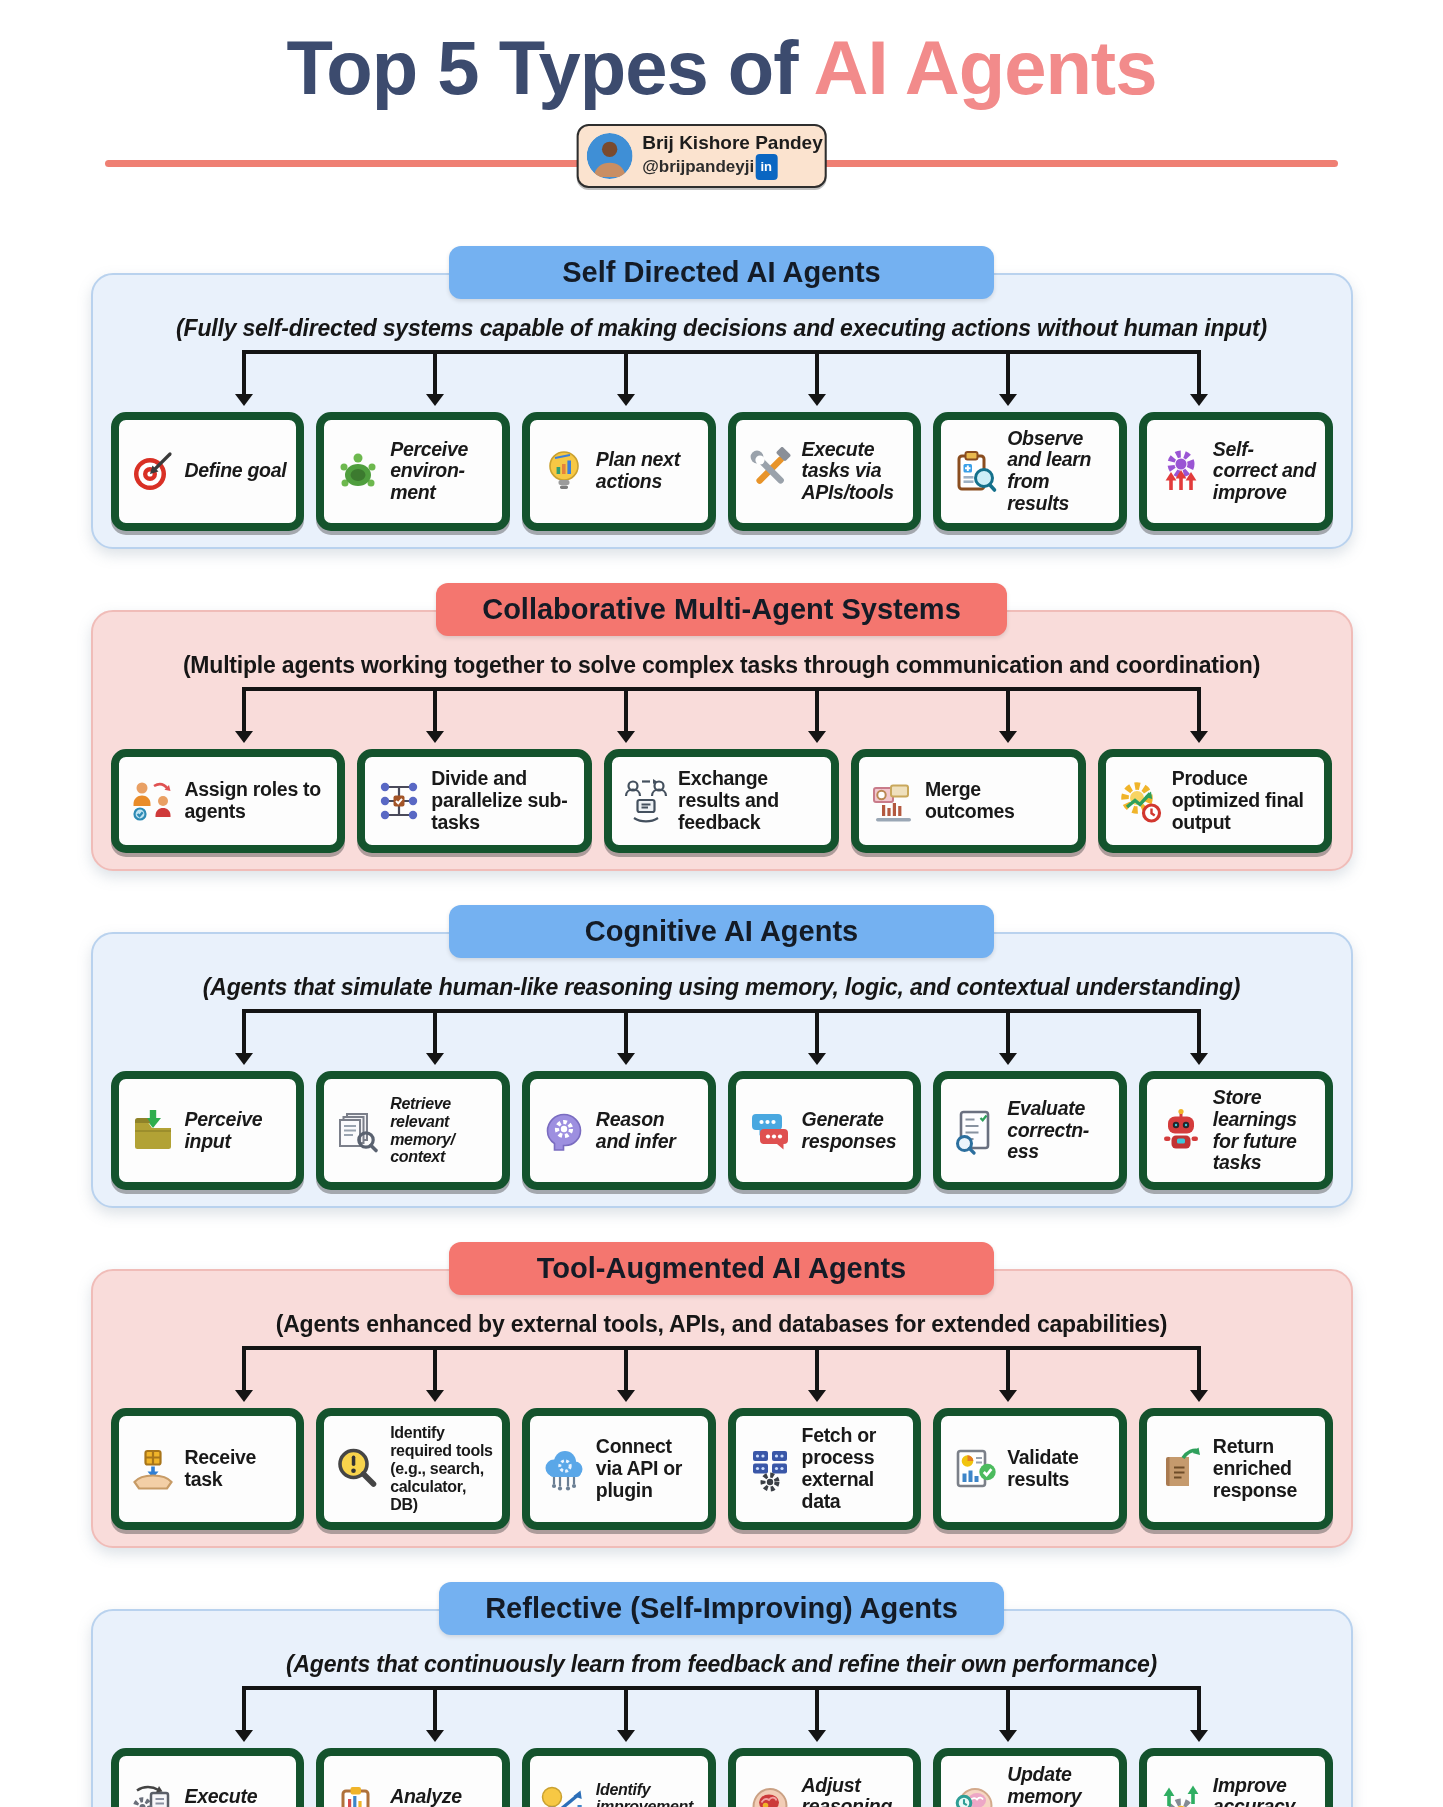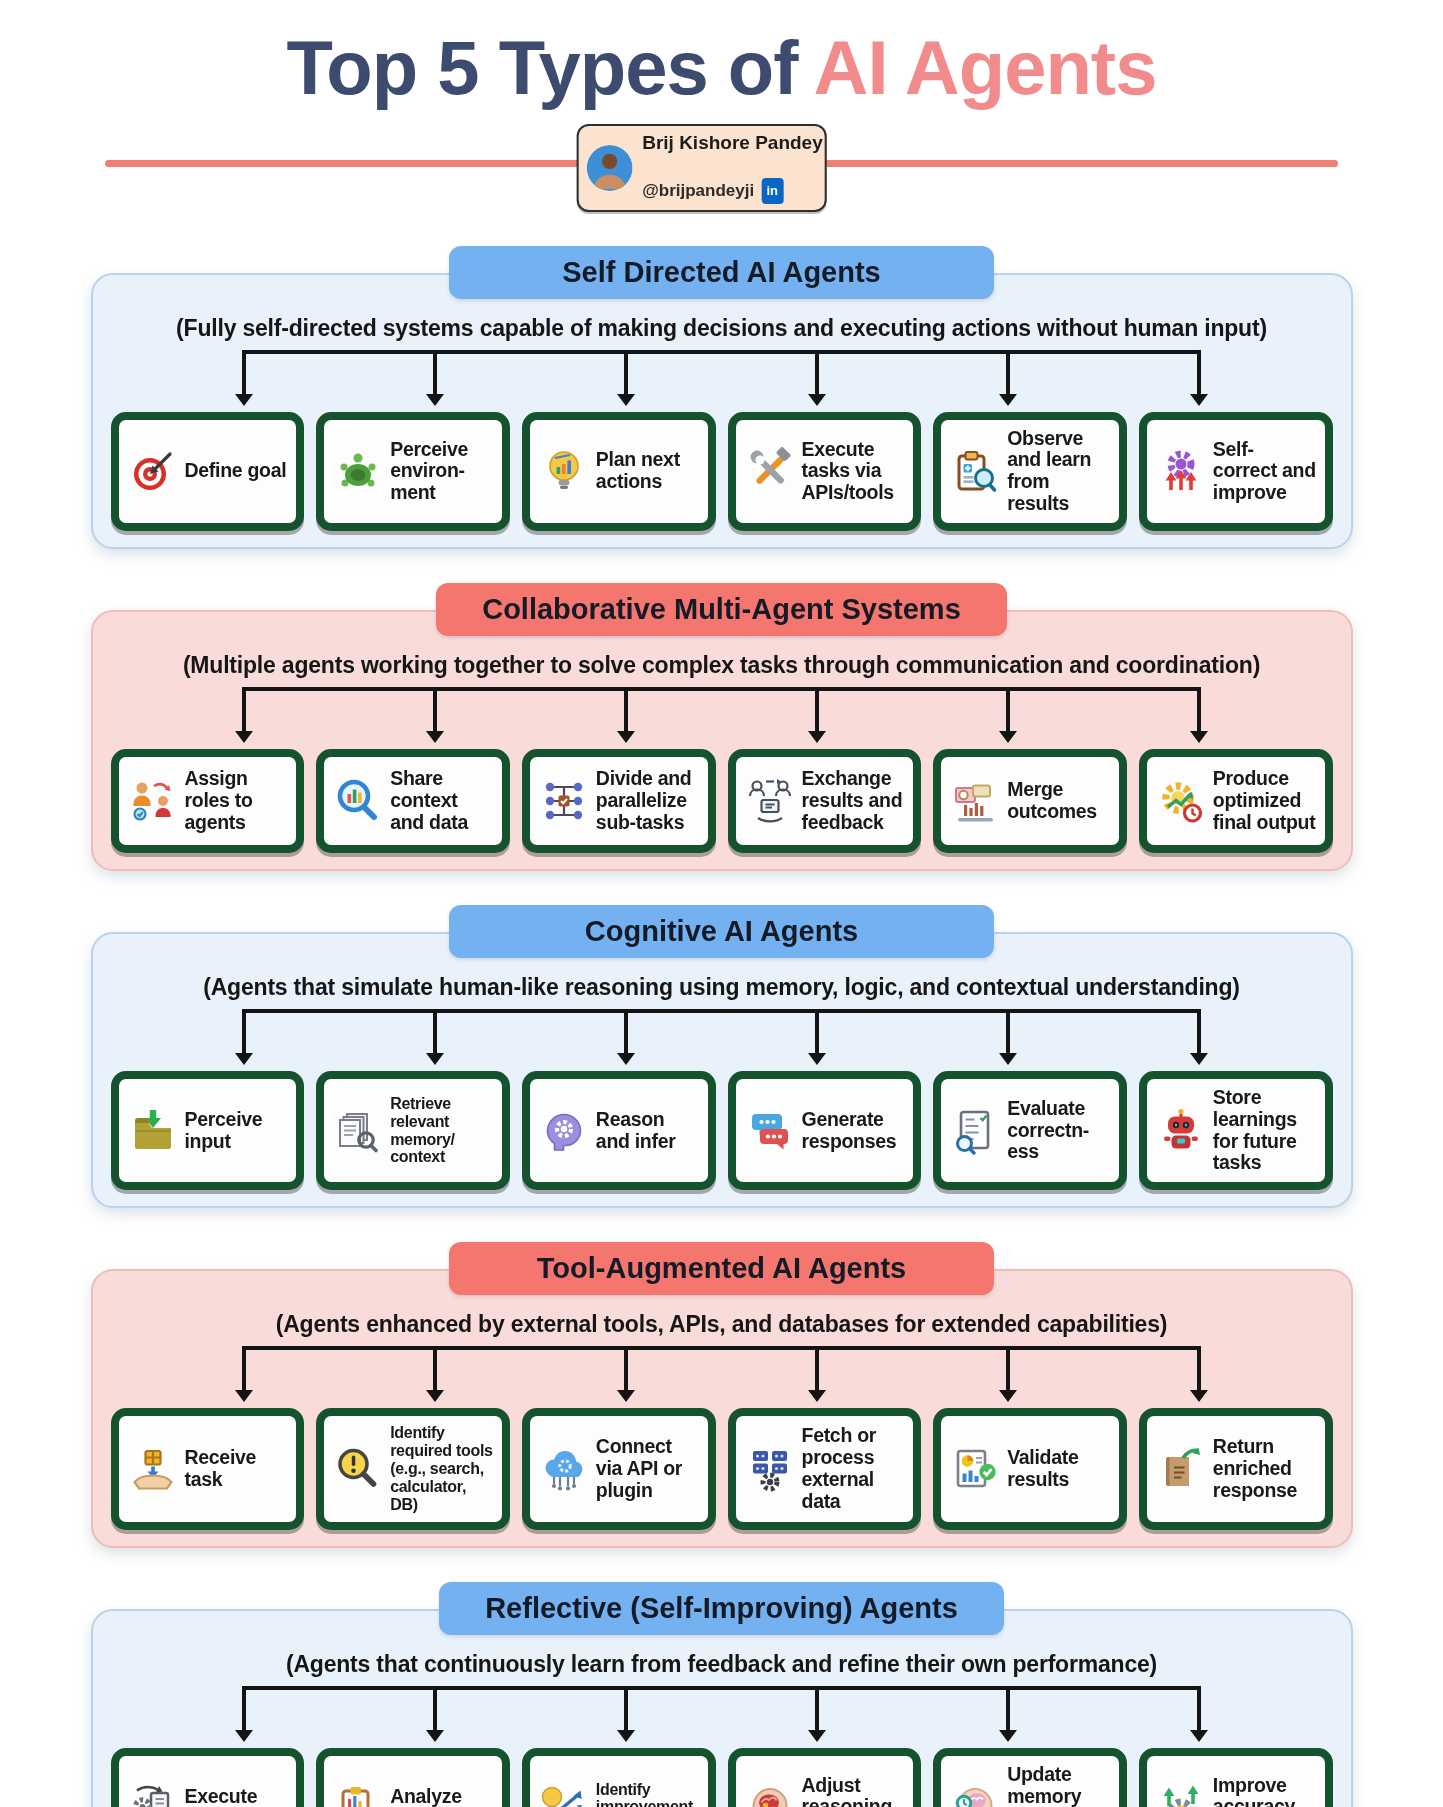--- a/index.html
+++ b/index.html
@@ -25,21 +25,21 @@
   }
   .author-badge {
     position: absolute; left: 50%; transform: translateX(-58%); top: 4px;
     display: flex; align-items: center; gap: 10px;
     background: #fbe3cf; border: 2px solid #2e2e2e; border-radius: 12px;
     padding: 6px 2px 6px 8px; box-shadow: 0 2px 0 rgba(0,0,0,.25);
   }
   .avatar { width: 46px; height: 46px; border-radius: 50%; overflow: hidden; flex: 0 0 46px; }
   .avatar svg { width: 46px; height: 46px; display: block; }
   .author-name { font-size: 19px; font-weight: 800; color: #1c1c1c; }
-  .author-handle-row { display: flex; align-items: center; gap: 7px; font-size: 17px; color: #2c2c2c; font-weight: 600; margin-top: 24px; }
+  .author-handle-row { display: flex; align-items: center; gap: 1px; font-size: 17px; color: #2c2c2c; font-weight: 600; }
   .li {
     display: inline-flex; align-items: center; justify-content: center;
     width: 22px; height: 26px; border-radius: 4px;
     background: #0a66c2; color: #fff; font-size: 13px; font-weight: 800;
   }
   
   #sections { width: 1262px; margin: 0 auto; }
   .section { margin-top: 34px; }
   .pill {
     position: relative; z-index: 2; width: max-content; min-width: 545px;
@@ -47,21 +47,21 @@
     border-radius: 12px; text-align: center;
     font-size: 29px; font-weight: 800; color: #141b26;
     box-shadow: 0 2px 4px rgba(0,0,0,.12);
   }
   .theme-blue .pill { background: #74b1f1; }
   .theme-pink .pill { background: #f4766f; }
   .panel {
     position: relative; border-radius: 22px; padding: 38px 16px 16px;
     box-shadow: 0 6px 14px rgba(120,140,160,.25);
   }
-  .theme-blue .panel { background: #e9f1fb; border: 2px solid #b9d2ee; }
+  .theme-blue .panel { background: #e9f1fb; border: 2px solid #b9d2ee; font-style: italic; }
   .theme-pink .panel { background: #f9dcda; border: 2px solid #f0bcb8; }
   .desc {
     text-align: center; font-size: 23px; font-weight: 700; color: #161616;
     letter-spacing: -0.2px; margin: 2px 10px 6px;
   }
   
   .comb { position: relative; height: 56px; margin: 8px 40px 6px; }
   .comb-h {
     position: absolute; top: 0; left: calc(100%/12); right: calc(100%/12);
     height: 4px; background: #141414; border-radius: 2px;
@@ -287,32 +287,20 @@
                 <path d="M40 8l1.5 6-6-1.2z" fill="#e05252"></path>
                 <circle cx="11" cy="37" r="5.5" fill="#bfe3f2" stroke="#2e8bb5" stroke-width="2.2"></circle>
                 <path d="M8.5 37l2 2 3.2-3.8" stroke="#2e8bb5" stroke-width="2.2" fill="none"></path>
               </svg>
             </span>
     <span class="box-label">Assign roles to agents</span>
   </div>
           <div class="box">
     <span class="icon">
               <svg viewBox="0 0 48 48">
-                <circle cx="20" cy="19" r="14" fill="#e8f4fd" stroke="#2f86d4" stroke-width="4.6"></circle>
-                <rect x="13.5" y="17" width="3.6" height="9" fill="#e2574c"></rect>
-                <rect x="18.8" y="12.5" width="3.6" height="13.5" fill="#2fa05c"></rect>
-                <rect x="24.1" y="15.5" width="3.6" height="10.5" fill="#f0b429"></rect>
-                <path d="M30.5 30.5l9.5 9.5" stroke="#2f86d4" stroke-width="6" stroke-linecap="round"></path>
-              </svg>
-            </span>
-    <span class="box-label">Share context and data</span>
-  </div>
-          <div class="box">
-    <span class="icon">
-              <svg viewBox="0 0 48 48">
                 <g stroke="#4a4a5a" stroke-width="2.2" fill="none">
                   <path d="M10 10h28M10 24h28M10 38h28M24 10v28"></path>
                 </g>
                 <g fill="#5968c4">
                   <circle cx="10" cy="10" r="4.2"></circle>
                   <circle cx="10" cy="24" r="4.2"></circle>
                   <circle cx="10" cy="38" r="4.2"></circle>
                   <circle cx="38" cy="10" r="4.2"></circle>
                   <circle cx="38" cy="24" r="4.2"></circle>
                   <circle cx="38" cy="38" r="4.2"></circle>

